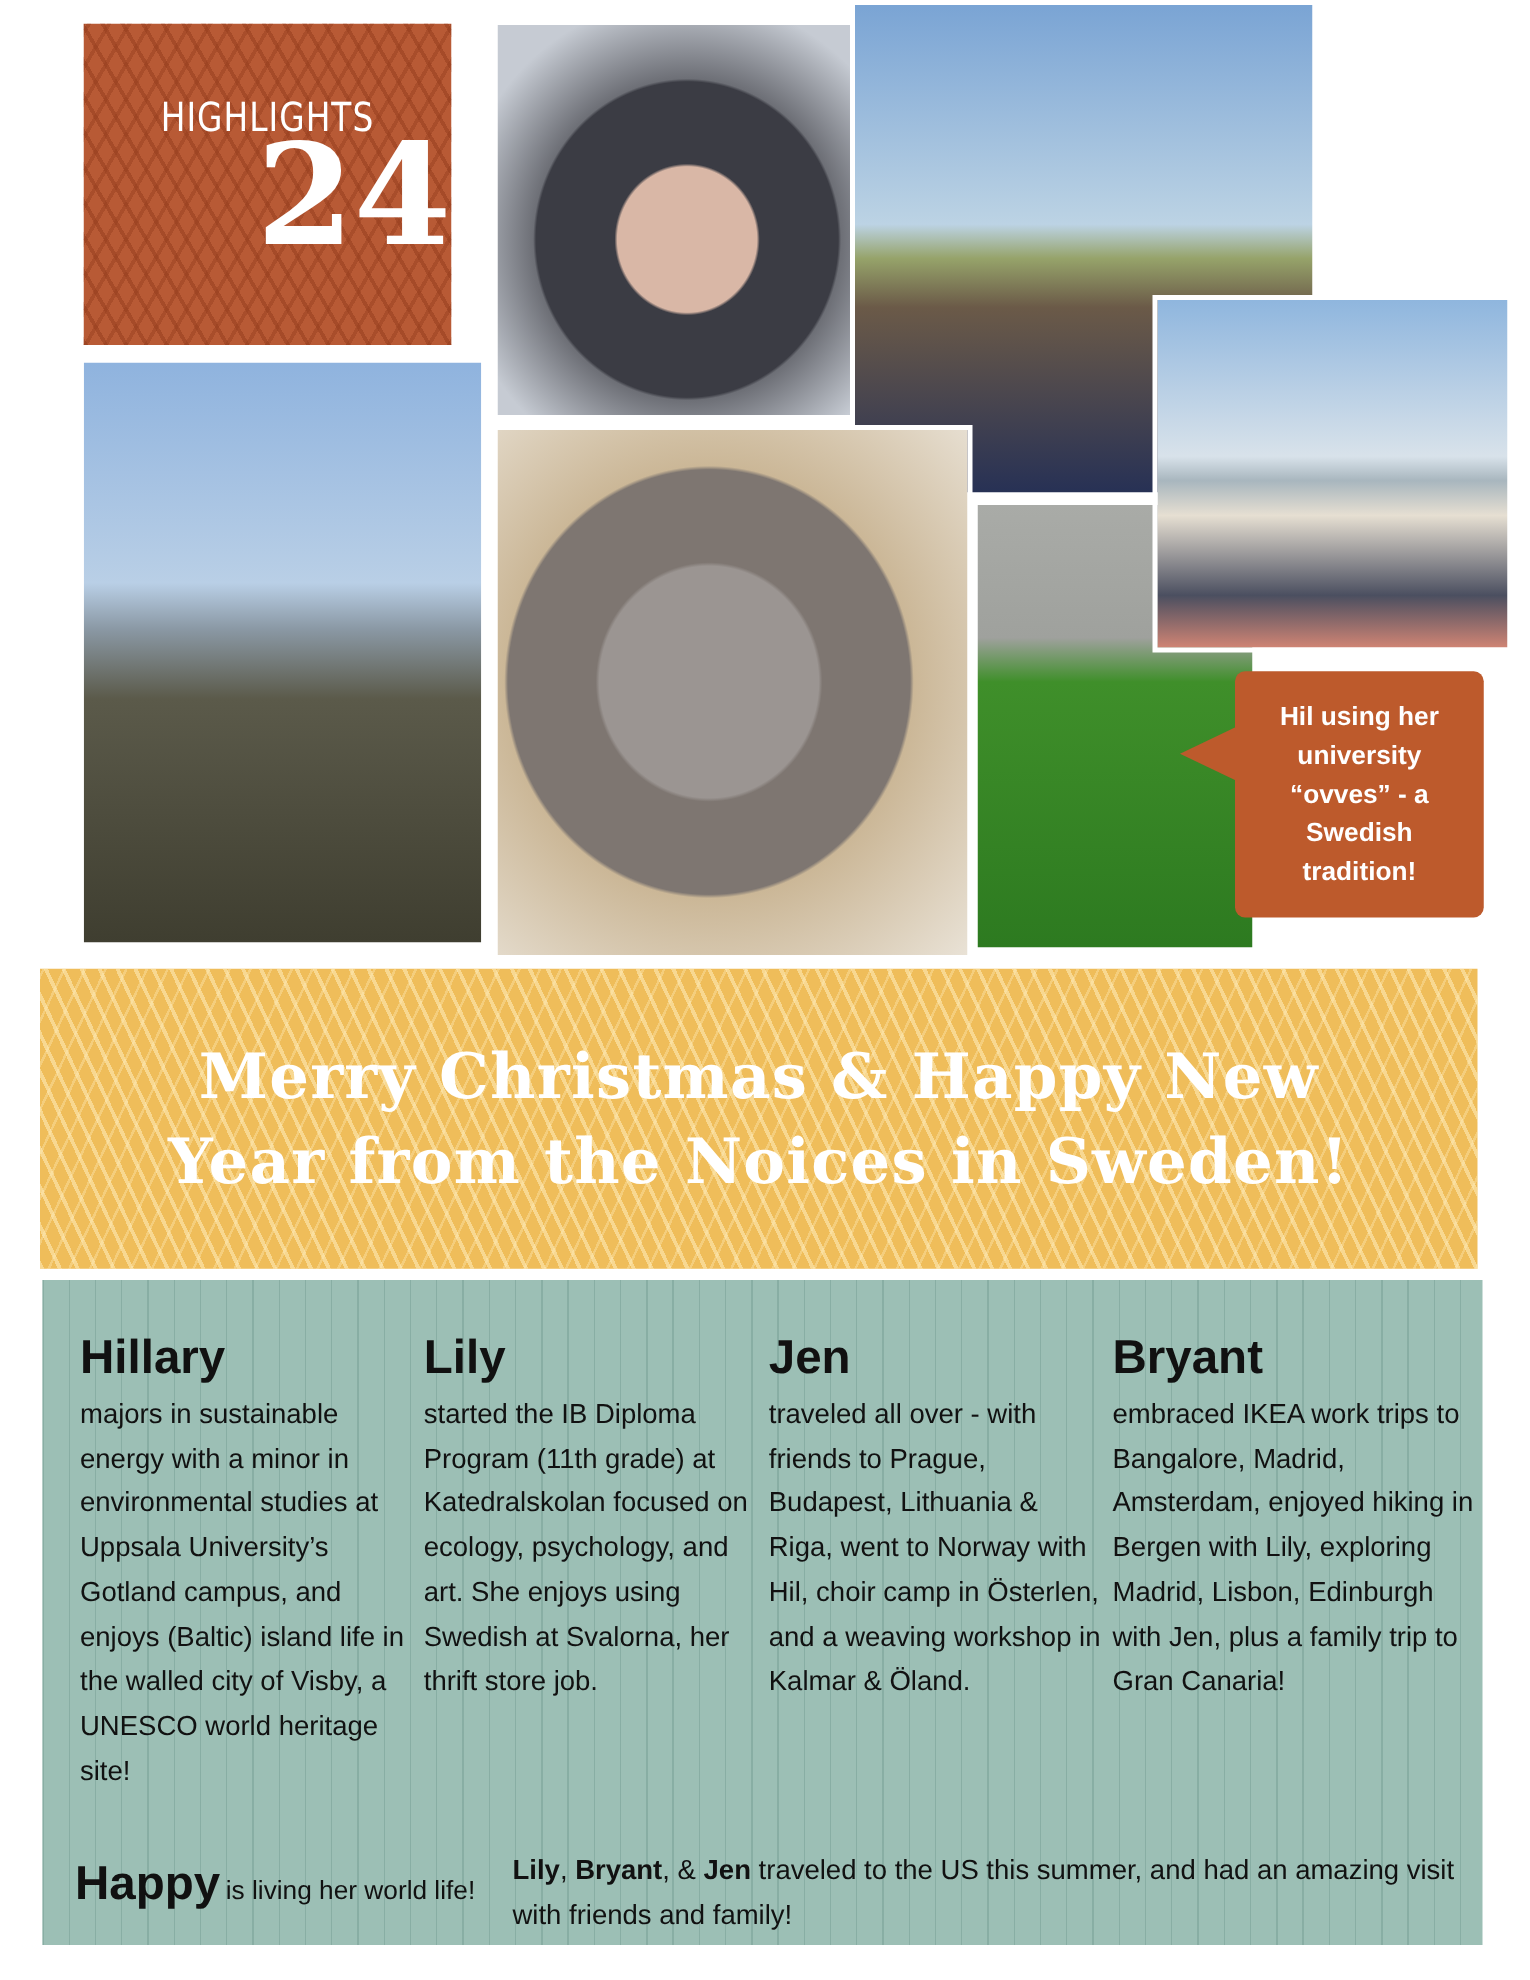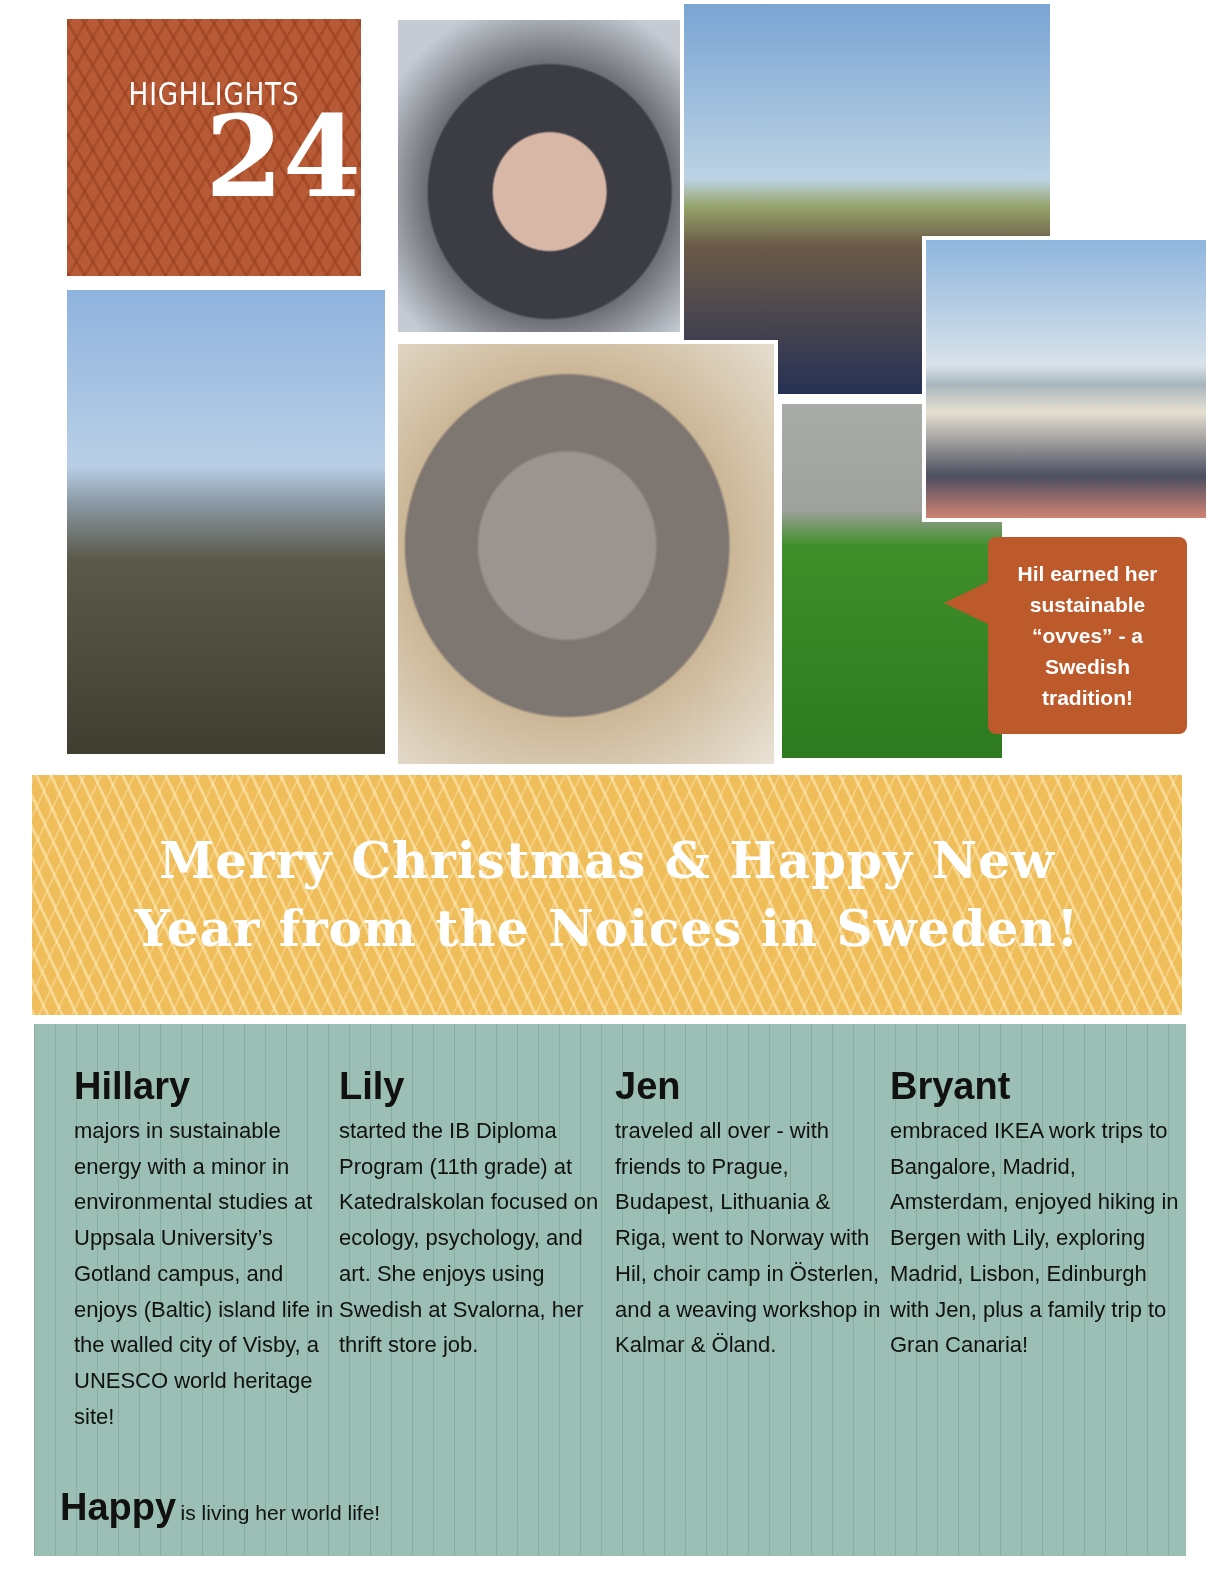--- a/index.html
+++ b/index.html
@@ -73,21 +73,21 @@
 
   
   .panel {
     left: 34px; top: 1024px; width: 1152px; height: 532px;
     background-color: #9cbfb5;
     background-image: repeating-linear-gradient(90deg, rgba(120,160,150,0.55) 0 1px, transparent 1px 21px);
   }
   .col { position: absolute; top: 37px; width: 270px; color: #111; }
   .col h2 { margin: 0 0 2px 0; font-size: 38px; line-height: 50px; font-weight: 900; }
   .col p { margin: 0; font-size: 22px; line-height: 35.7px; }
-  .c1 { left: 40px; } .c2 { left: 305px; } .c3 { left: 581px; } .c4 { left: 856px; width: 290px; }
+  .c1 { left: 30px; } .c2 { left: 305px; } .c3 { left: 581px; } .c4 { left: 856px; width: 290px; }
 
   .nori { left: 26px; top: 462px; color: #111; white-space: nowrap; }
   .nori b { font-size: 38px; font-weight: 900; }
   .nori span { font-size: 21px; }
   .trip { left: 376px; top: 454px; width: 770px; color: #111; font-size: 22px; line-height: 36px; }
 </style>
 </head>
 <body>
 
 <div class="abs badge">
@@ -96,21 +96,21 @@
 </div>
 
 <div class="abs photo p-family" title="Family of four selfie by the sea"></div>
 <div class="abs photo p-snow" title="Selfie in snowy hood and scarf"></div>
 <div class="abs photo p-moms" title="Mother and daughter selfie outdoors"></div>
 <div class="abs photo p-cat" title="Grey long-haired cat sitting on a recipe binder"></div>
 <div class="abs photo p-ovves" title="Mirror selfie in green university overalls"></div>
 <div class="abs photo p-beach" title="Father and daughter selfie at the beach"></div>
 
 <div class="abs bubble">
-  <span>Hil earned her sustainable “ovves” - a Swedish tradition!</span>
+  <span>Hil using her university “ovves” - a Swedish tradition!</span>
 </div>
 
 <div class="abs banner">
   <h1>
     <span>Merry Christmas &amp; Happy New</span><br>
     <span>Year from the Noices in Sweden!</span>
   </h1>
 </div>
 
 <div class="abs panel">
@@ -129,13 +129,14 @@
   <div class="col c4">
     <h2>Bryant</h2>
     <p>embraced IKEA work trips to Bangalore, Madrid, Amsterdam, enjoyed hiking in Bergen with Lily, exploring Madrid, Lisbon, Edinburgh with Jen, plus a family trip to Gran Canaria!</p>
   </div>
 
   <div class="abs nori">
     <b>Happy</b>
     <span>is living her world life!</span>
   </div>
 
+  <div class="abs trip"><b>Lily</b><span>, </span><b>Bryant</b><span>, &amp; </span><b>Jen</b><span> traveled to the US this summer, and had an amazing visit with friends and family!</span></div>
 </div>
 
 </body></html>

